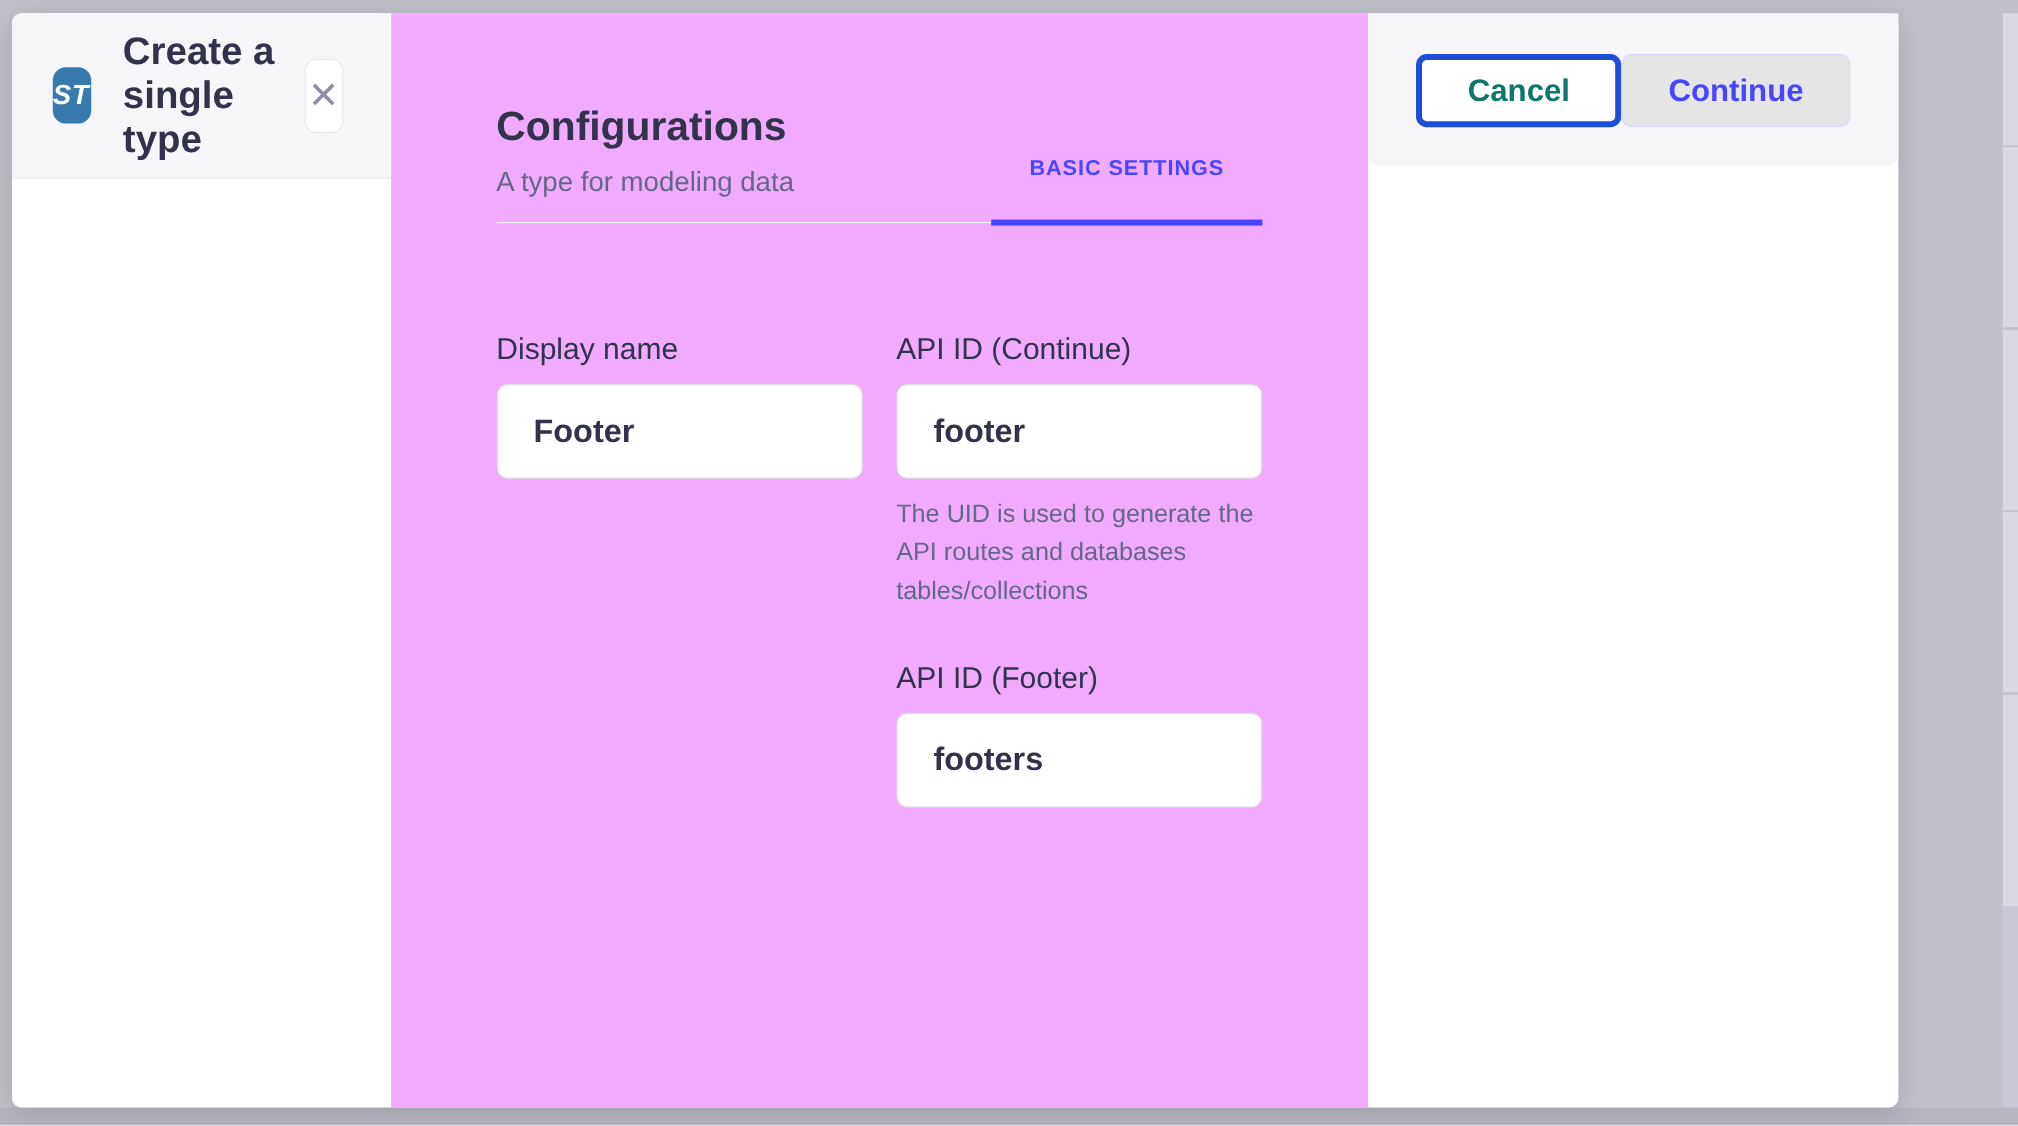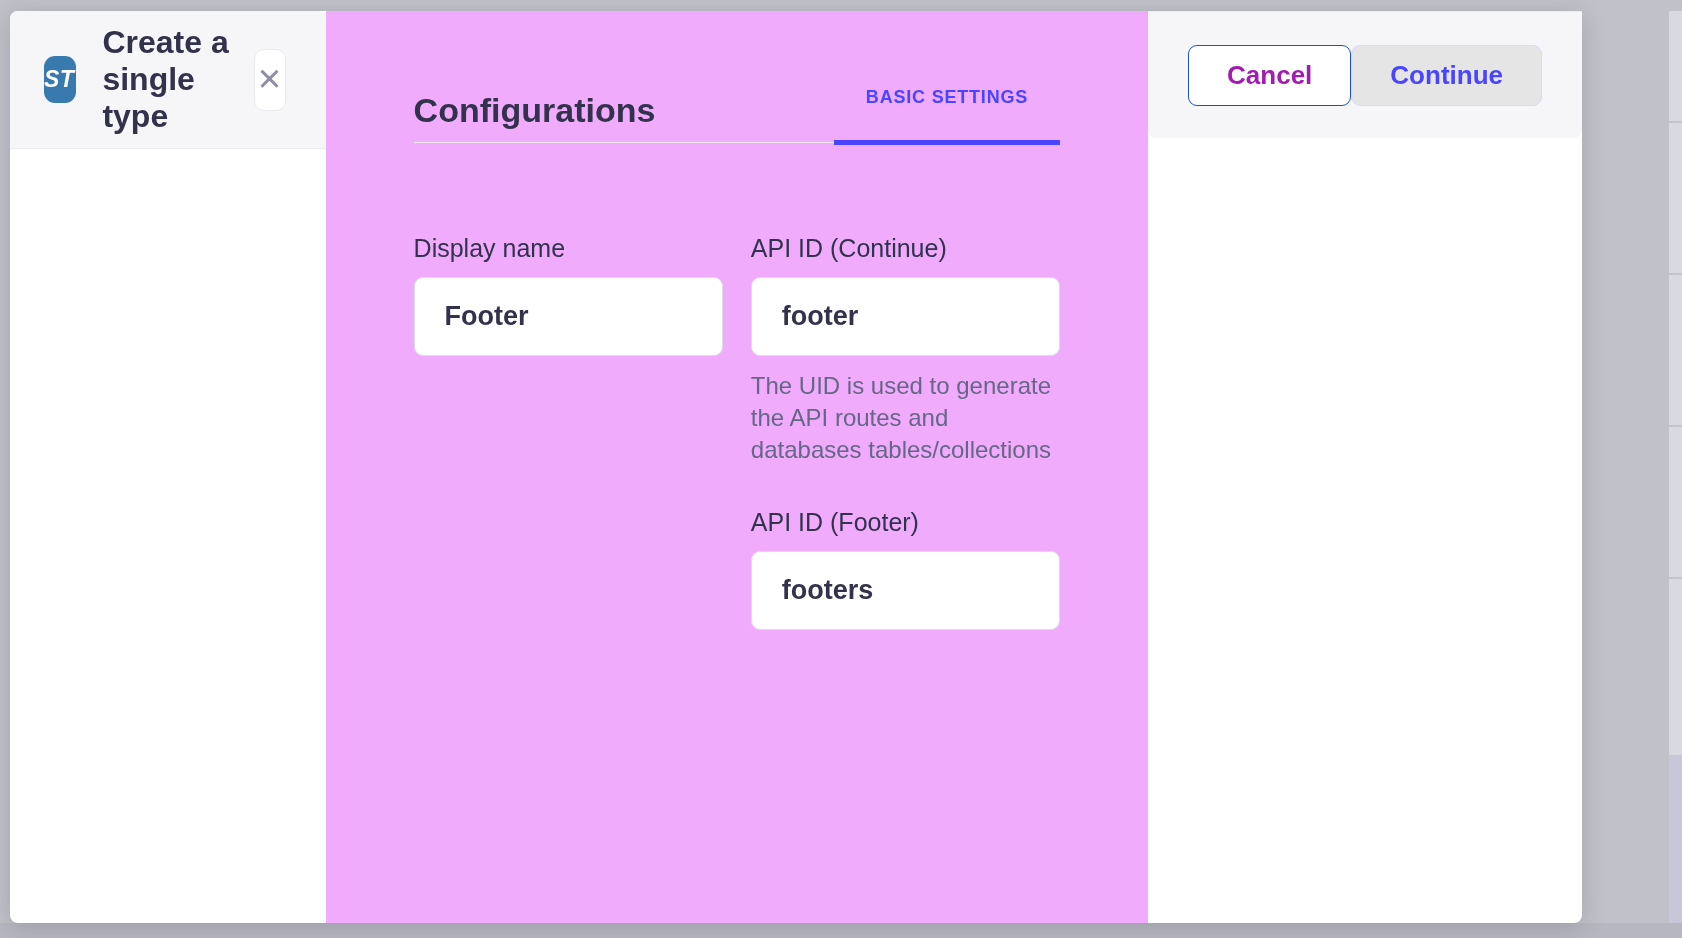--- a/index.html
+++ b/index.html
@@ -43,30 +43,30 @@
     letter-spacing:0.8px; color:#666687; cursor:pointer; white-space:nowrap; }
   .tab.active { color:#4945ff; }
   .tab.active::after { content:""; position:absolute; left:0; right:0; bottom:-3px; height:5px;
     background:#4945ff; }
 
   .form-grid { display:grid; grid-template-columns:1fr 1fr; column-gap:28px; margin-top:56px; }
   .field label { display:block; font-size:25px; font-weight:normal; color:#32324d; margin-bottom:14px;margin-top:35px; }
   .field input { width:100%; height:79px; background:#ffffff; border:1px solid #dcdce4;
     border-radius:9px; padding:0 30px; font-size:27px; color:#32324d;
     font-family:"Liberation Sans", sans-serif; outline:none;font-weight:bold; }
-  .hint { font-size:24px; line-height:32px; color:#666687; margin-top:14px; max-width:700px; }
+  .hint { font-size:21px; line-height:32px; color:#666687; margin-top:14px; max-width:700px; }
   .field.plural { margin-top:42px; }
 
   
   .modal-footer { height:127px; flex:0 0 127px; background:#f6f6f9; border-top:1px solid #eaeaef;
     border-radius:0 0 8px 8px; display:flex; align-items:center; justify-content:space-between;
     padding:0 40px; }
   .btn { height:61px; border-radius:9px; font-size:26px; font-weight:bold; padding:0 38px;
     cursor:pointer; font-family:"Liberation Sans", sans-serif; }
-  .btn-cancel { background:#ffffff; border:1px solid #1d4ed8; color:#a21caf; }
+  .btn-cancel { background:#ffffff; border:5px solid #1d4ed8; color:#0f766e; }
   .btn-continue { background:#e5e5e5; border:1px solid #d9d8ff; color:#4945ff; }
 </style>
 </head>
 <body>
 
 <div class="stage">
   <div class="bg-right"></div>
   <div class="bg-right-lower"></div>
   <div class="bg-bottom"></div>
 
@@ -78,20 +78,21 @@
       <button class="close-btn" type="button">
         <span>✕</span>
       </button>
     </div>
 
     <div class="modal-body">
 
       <div class="section-head">
         <div>
           <h1 class="section-title">Configurations</h1>
+          <p class="section-subtitle">A type for modeling data</p>
         </div>
         <div class="tabs">
           <div class="tab active">BASIC SETTINGS</div>
         </div>
       </div>
 
       <div class="form-grid">
 
         <div class="field">
           <label>Display name</label>

